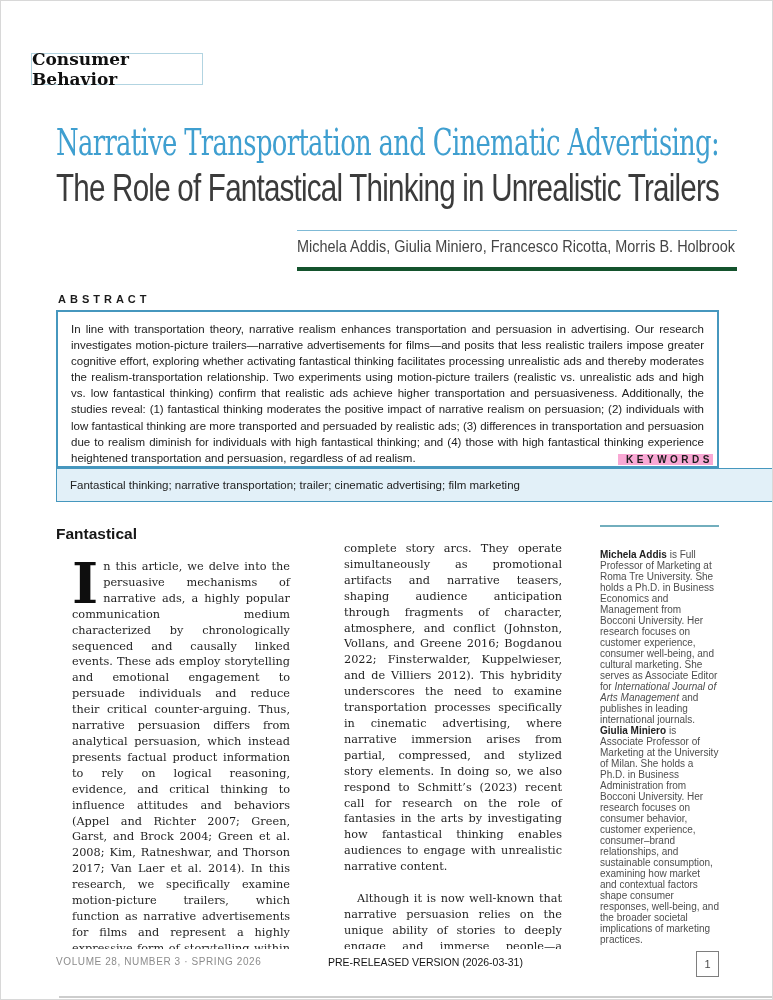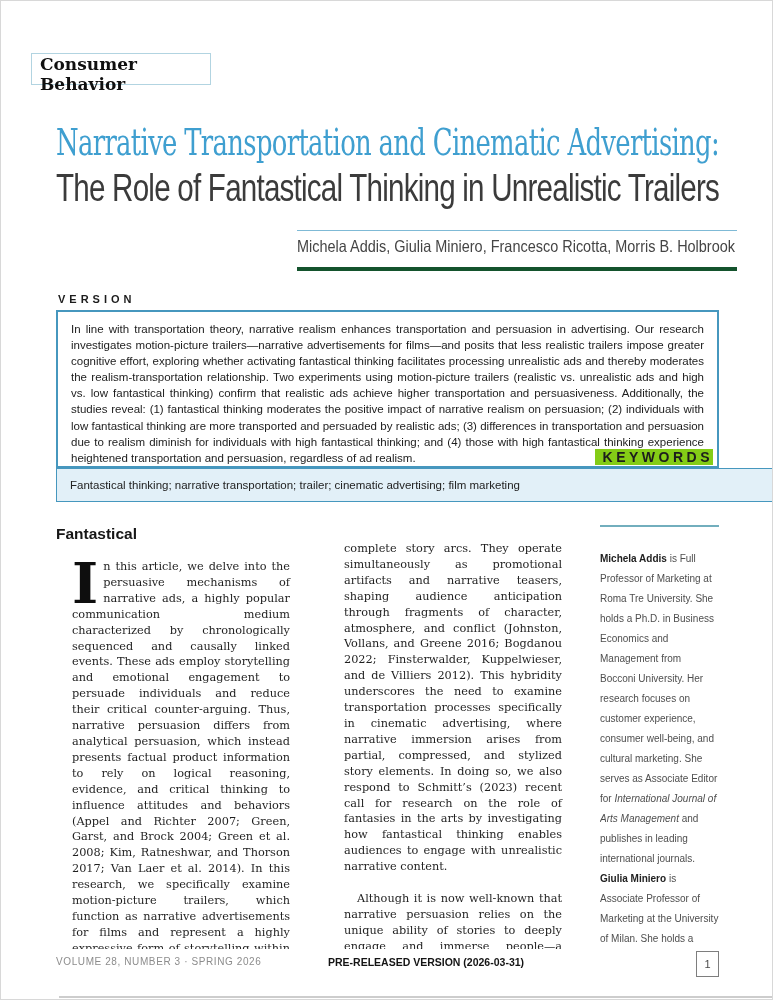--- a/index.html
+++ b/index.html
@@ -4,22 +4,22 @@
 <style>
   html,body{margin:0;padding:0;background:#ffffff;}
   .page{
     position:relative;width:771px;height:998px;background:#fff;
     border:1px solid #d8d8d8;overflow:hidden;
     font-family:"Liberation Sans",sans-serif;color:#1e1e1e;
   }
   
   .category-box{
     position:absolute;left:30px;top:52px;width:170px;height:30px;
-    border:1px solid #b2d4e1;display:flex;align-items:flex-start;justify-content:center;
-    font-family:"DejaVu Serif",serif;font-weight:700;font-size:17px;color:#101010;padding-left:8px;
+    border:1px solid #b2d4e1;display:flex;align-items:center;justify-content:center;
+    font-family:"DejaVu Serif",serif;font-weight:700;font-size:17px;color:#101010;
   }
   
   .title-block{position:absolute;left:55px;top:120px;width:665px;}
   .title1{
     font-family:"DejaVu Serif",serif;font-size:37px;color:#3f9fd0;
     white-space:nowrap;display:inline-block;letter-spacing:-1px;
   }
   .title2{
     font-family:"Liberation Sans",sans-serif;font-size:38px;color:#3b3b3b;
     white-space:nowrap;display:inline-block;letter-spacing:-1px;margin-top:3px;
@@ -40,22 +40,22 @@
   }
   .abstract-box{
     position:absolute;left:55px;top:309px;width:663px;height:158px;
     box-sizing:border-box;border:2px solid #4697be;background:#fff;
     padding:9px 13px 24px 13px;overflow:hidden;
   }
   .abstract-text{
     font-size:11.5px;line-height:16.1px;text-align:justify;color:#1c1c1c;margin:0;
   }
   .keywords-label{
-    position:absolute;right:4px;bottom:1px;font-size:14px;font-weight:700;
-    letter-spacing:3.5px;color:#1c1c1c;background:#84cc16;padding-left:8px;
+    position:absolute;right:4px;bottom:1px;font-size:10px;font-weight:700;
+    letter-spacing:3.5px;color:#1c1c1c;background:#f9a8d4;padding-left:8px;
   }
   .keywords-bar{
     position:absolute;left:55px;top:467px;width:727px;height:34px;
     box-sizing:border-box;border:1.5px solid #4697be;background:#e2f0f8;
     display:flex;align-items:center;padding:0 13px;
   }
   .keywords-text{font-size:11.5px;color:#222;}
   
   .columns{
     position:absolute;left:55px;top:524px;width:663px;height:424px;
@@ -77,32 +77,32 @@
     text-align:justify;color:#1f1f1f;margin:16px;
   }
   .dropcap{
     float:left;font-family:"DejaVu Serif",serif;font-weight:700;
     font-size:56px;line-height:44px;padding:2px 5px 0 0;color:#0e0e0e;
   }
   .para-indent{text-indent:13px;}
   
   .sidebar{
     border-top:2px solid #72aebd;padding-top:22px;box-sizing:border-box;
-    font-size:10px;line-height:20px;color:#4e4e4e;
+    font-size:10px;line-height:11px;color:#4e4e4e;
   }
   .sidebar p{margin:0;}
   .bio-name{font-weight:700;color:#222;}
   
   .footer{
     position:absolute;left:55px;top:950px;width:663px;
     display:grid;grid-template-columns:250px 250px 119px;column-gap:22px;
     align-items:start;
   }
   .volume-info{font-size:10px;letter-spacing:0.6px;color:#8c8c8c;padding-top:5px;white-space:nowrap;}
-  .version-info{font-size:10.5px;font-weight:700;color:#141414;padding-top:5px;white-space:nowrap;}
+  .version-info{font-size:10.5px;font-weight:400;color:#141414;padding-top:5px;white-space:nowrap;}
   .page-number-box{
     justify-self:end;width:21px;height:24px;border:1.5px solid #7e7e7e;
     display:flex;align-items:center;justify-content:center;
     font-size:11px;color:#4a4a4a;background:#fff;
   }
   .bottom-scan-line{
     position:absolute;left:58px;right:0;bottom:1px;height:2px;background:#cdcdcd;
   }
 </style>
 </head>
@@ -116,21 +116,21 @@
 
   <div class="title-block">
     <div><span class="title1" style="transform-origin: left center; transform: scaleX(0.70051);">Narrative Transportation and Cinematic Advertising:</span></div>
     <div><span class="title2" style="transform-origin: left center; transform: scaleX(0.778655);">The Role of Fantastical Thinking in Unrealistic Trailers</span></div>
   </div>
 
   <div class="authors">
     <span class="authors-text" style="transform-origin: left center; transform: scaleX(0.876411);">Michela Addis, Giulia Miniero, Francesco Ricotta, Morris B. Holbrook</span>
   </div>
 
-  <div class="abstract-label">VERSION</div>
+  <div class="abstract-label">ABSTRACT</div>
 
   <div class="abstract-box">
     <p class="abstract-text">In line with transportation theory, narrative realism enhances transportation and persuasion in advertising. Our research investigates motion-picture trailers—narrative advertisements for films—and posits that less realistic trailers impose greater cognitive effort, exploring whether activating fantastical thinking facilitates processing unrealistic ads and thereby moderates the realism-transportation relationship. Two experiments using motion-picture trailers (realistic vs. unrealistic ads and high vs. low fantastical thinking) confirm that realistic ads achieve higher transportation and persuasiveness. Additionally, the studies reveal: (1) fantastical thinking moderates the positive impact of narrative realism on persuasion; (2) individuals with low fantastical thinking are more transported and persuaded by realistic ads; (3) differences in transportation and persuasion due to realism diminish for individuals with high fantastical thinking; and (4) those with high fantastical thinking experience heightened transportation and persuasion, regardless of ad realism.</p>
     <div class="keywords-label">KEYWORDS</div>
   </div>
 
   <div class="keywords-bar">
     <span class="keywords-text">Fantastical thinking; narrative transportation; trailer; cinematic advertising; film marketing</span>
   </div>
 

